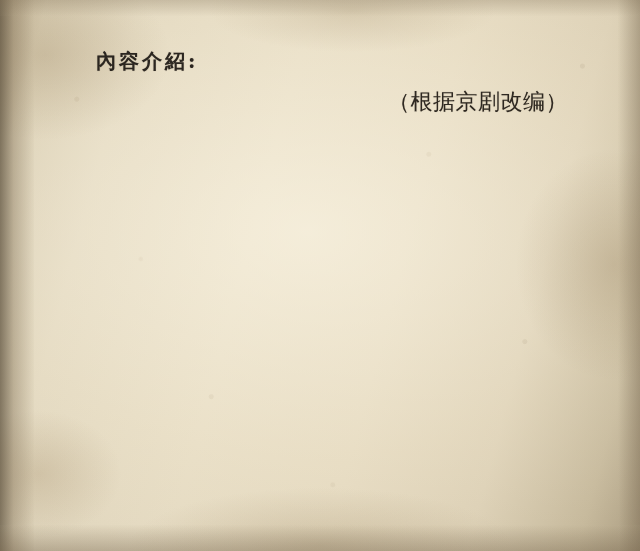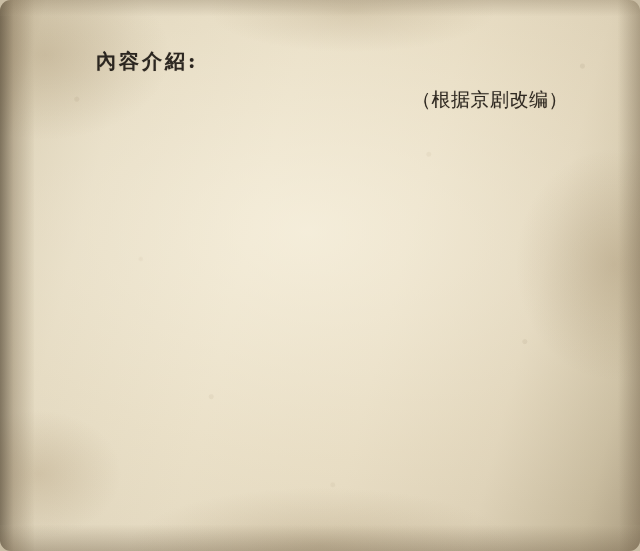--- a/index.html
+++ b/index.html
@@ -16,21 +16,20 @@
 
   .page {
     position: relative;
     width: 640px;
     height: 551px;
     box-sizing: border-box;
     background:
       radial-gradient(ellipse 120% 90% at 48% 42%, rgba(255,250,235,0.55) 0%, rgba(240,230,205,0.25) 45%, rgba(190,175,145,0.12) 72%, rgba(140,125,100,0.25) 100%),
       linear-gradient(105deg, #b7a88c 0%, #d8cdb3 6%, #e3d9c1 18%, #e8dec6 40%, #e6dbc2 60%, #ded2b8 78%, #c6b99c 92%, #a99b80 100%);
     overflow: hidden;
-    border-radius: 11px;
   }
 
   
   .grain {
     position: absolute;
     inset: 0;
     pointer-events: none;
     background-image:
       radial-gradient(circle at 12% 18%, rgba(130,110,80,0.10) 0 2px, transparent 3px),
       radial-gradient(circle at 33% 72%, rgba(130,110,80,0.09) 0 2px, transparent 3px),
@@ -107,21 +106,21 @@
     text-justify: inter-character;
     letter-spacing: 0.4px;
     margin: 0;
     text-indent: 34px;
     width: 490px;
     text-shadow: 0 0 1px rgba(70,58,44,0.30);
   }
 
   .attribution {
     font-family: "DejaVu Serif", "Liberation Serif", serif;
-    font-size: 19px;
+    font-size: 22px;
     color: #2e2821;
     width: 490px;
     text-align: right;
     margin-top: 12px;
     padding-right: 8px;
     letter-spacing: 0.5px;
     text-shadow: 0 0 1px rgba(70,58,44,0.30);
   }
 </style>
 </head>

